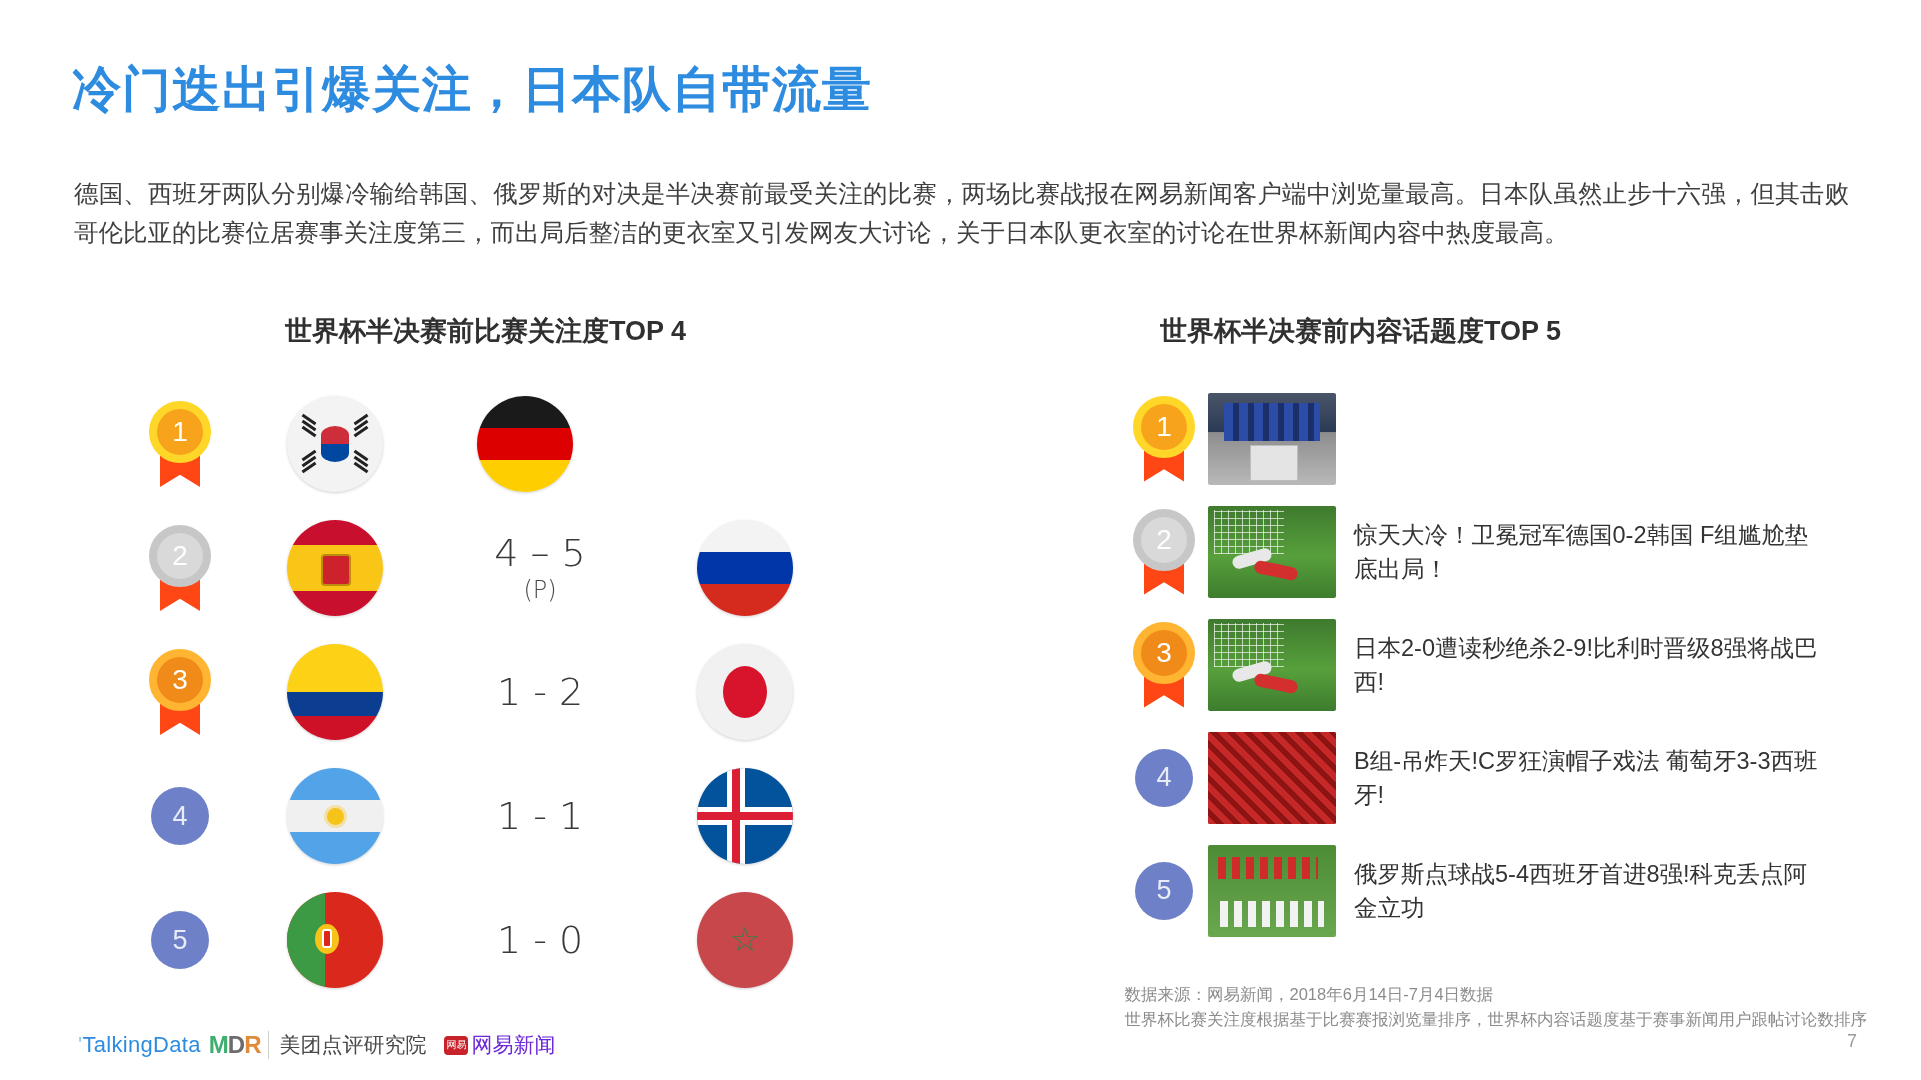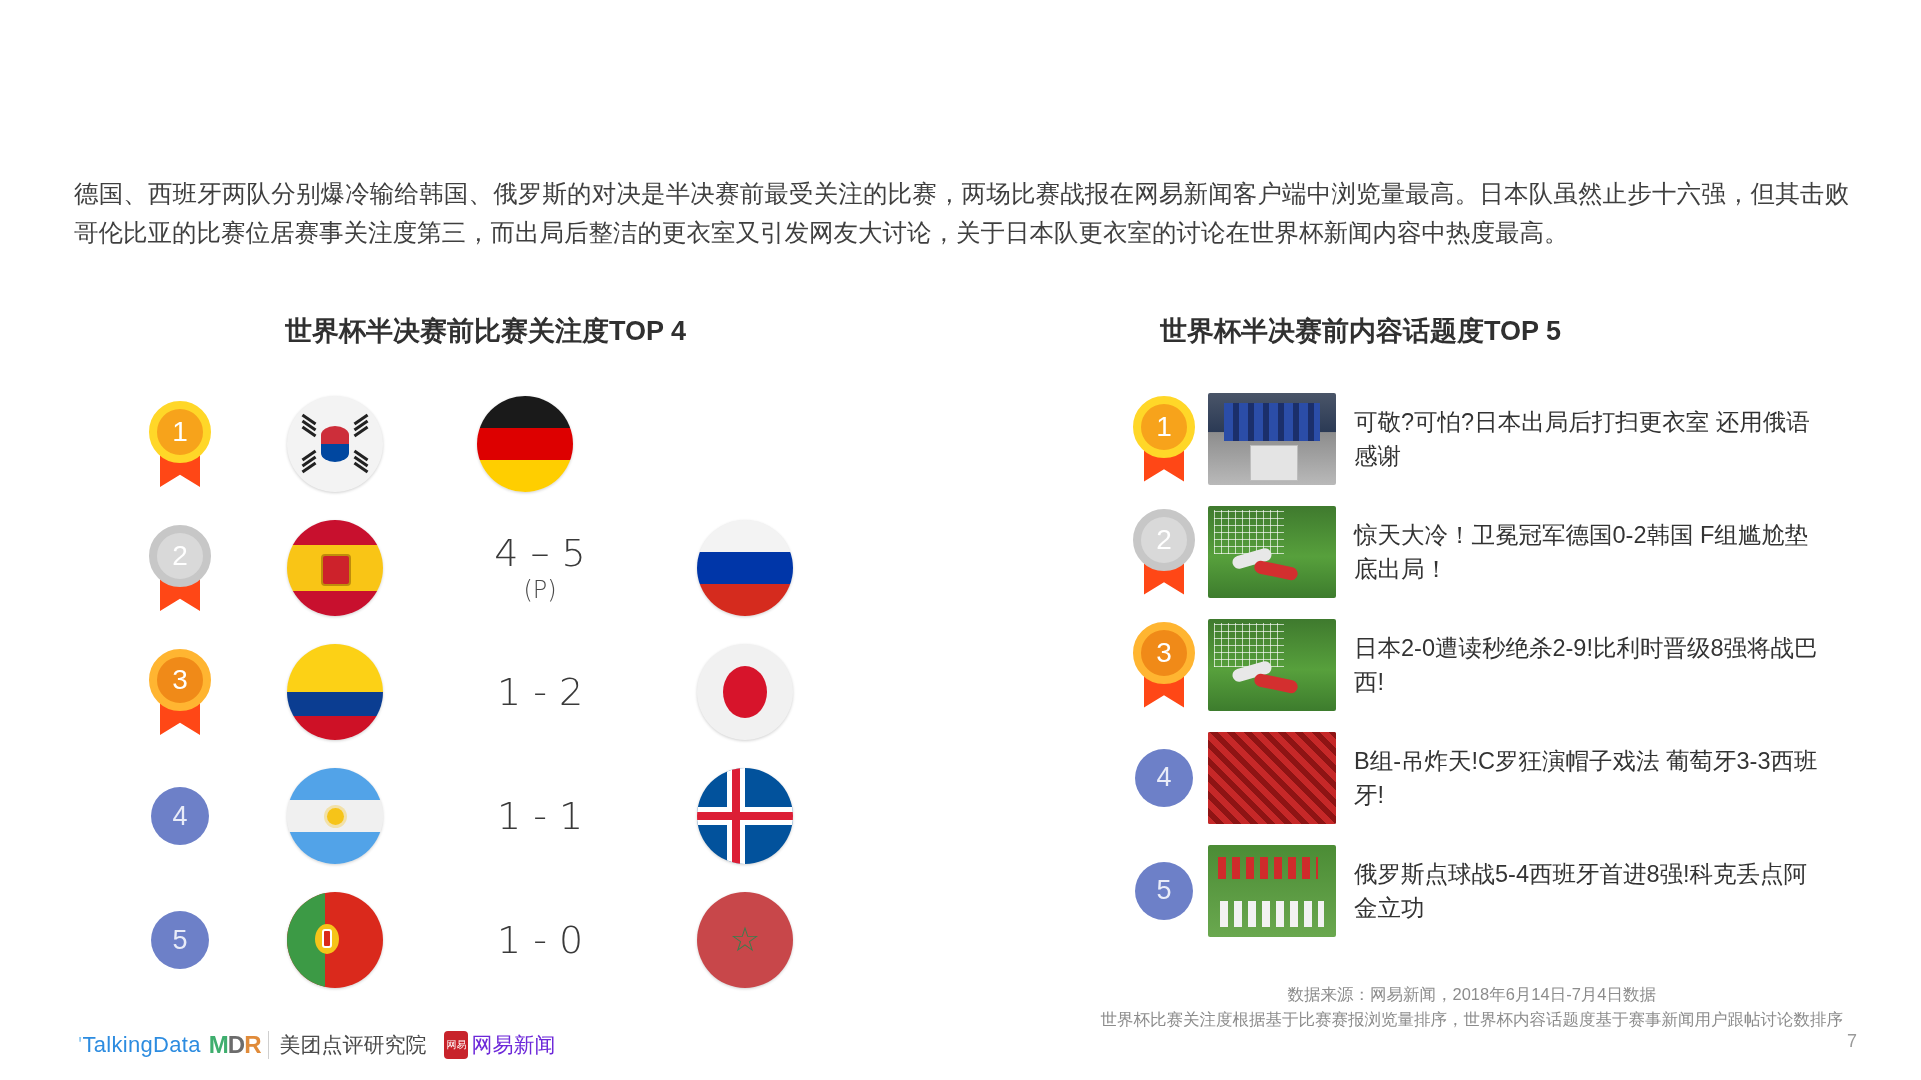--- a/index.html
+++ b/index.html
@@ -168,51 +168,52 @@
     background:repeating-linear-gradient(45deg,#c62828 0 6px,#8e1414 6px 12px),
                repeating-linear-gradient(-45deg,#00000022 0 5px,transparent 5px 11px);}
   .th-team{background:linear-gradient(#4b8c35,#6aa84f);}
   .th-team .r{position:absolute;left:10px;top:12px;width:100px;height:22px;
     background:repeating-linear-gradient(90deg,#cf2b2b 0 8px,transparent 8px 14px);}
   .th-team .w{position:absolute;left:12px;top:56px;width:104px;height:26px;
     background:repeating-linear-gradient(90deg,#f2f2f2 0 8px,transparent 8px 14px);}
 
   
   .footnote{
-    position:absolute;right:78px;top:982px;
-    text-align:center;font-size:16.5px;line-height:25px;color:#8c8c8c;
+    position:absolute;right:54px;top:982px;
+    text-align:left;font-size:16.5px;line-height:25px;color:#8c8c8c;
   }
   .page-num{position:absolute;right:64px;top:1031px;font-size:18px;color:#9a9a9a;}
 
   
   .footer{position:absolute;left:78px;top:1031px;display:flex;align-items:center;}
   .logo-td{font-size:22px;font-weight:normal;color:#2d8ce0;letter-spacing:.3px;}
   .logo-td .dot{color:#8fc9f2;}
   .logo-mdr{
     margin-left:8px;font-size:24px;font-weight:bold;letter-spacing:-1px;
   }
   .logo-mdr .m{color:#3fae6e;}
   .logo-mdr .d{color:#6c6c6c;}
   .logo-mdr .r{color:#e08b3a;}
   .logo-meituan{
     margin-left:8px;padding-left:10px;border-left:1px solid #cfcfcf;
     font-size:21px;color:#4a4a4a;
   }
   .logo-netease-mark{
-    margin-left:18px;width:24px;height:28px;background:#c8232b;border-radius:4px;
+    margin-left:18px;width:24px;height:19px;background:#c8232b;border-radius:4px;
     display:flex;align-items:center;justify-content:center;
     color:#fff;font-size:10px;line-height:10px;text-align:right;
   }
   .logo-netease{margin-left:3px;font-size:21px;color:#6d28d9;}
 </style>
 </head>
 <body>
 
 <div class="slide">
 
+  <div class="page-title">冷门迭出引爆关注，日本队自带流量</div>
   <div class="intro">德国、西班牙两队分别爆冷输给韩国、俄罗斯的对决是半决赛前最受关注的比赛，两场比赛战报在网易新闻客户端中浏览量最高。日本队虽然止步十六强，但其击败哥伦比亚的比赛位居赛事关注度第三，而出局后整洁的更衣室又引发网友大讨论，关于日本队更衣室的讨论在世界杯新闻内容中热度最高。</div>
 
   <div class="sec-title" id="sec-left">世界杯半决赛前比赛关注度TOP 4</div>
   <div class="sec-title" id="sec-right">世界杯半决赛前内容话题度TOP 5</div>
 
   <div class="match-list">
 
     <div class="match-row">
       <div class="rank-cell">
         <div class="medal gold">
@@ -350,21 +351,20 @@
     <div class="news-row">
       <div class="news-rank">
         <div class="medal gold">
           <div class="ribbon"></div>
           <div class="disc">1</div>
         </div>
       </div>
       <div class="news-thumb">
         <div class="th th-locker"></div>
       </div>
-      <div class="news-text">可敬?可怕?日本出局后打扫更衣室 还用俄语感谢</div>
     </div>
 
     <div class="news-row">
       <div class="news-rank">
         <div class="medal silver">
           <div class="ribbon"></div>
           <div class="disc">2</div>
         </div>
       </div>
       <div class="news-thumb">

